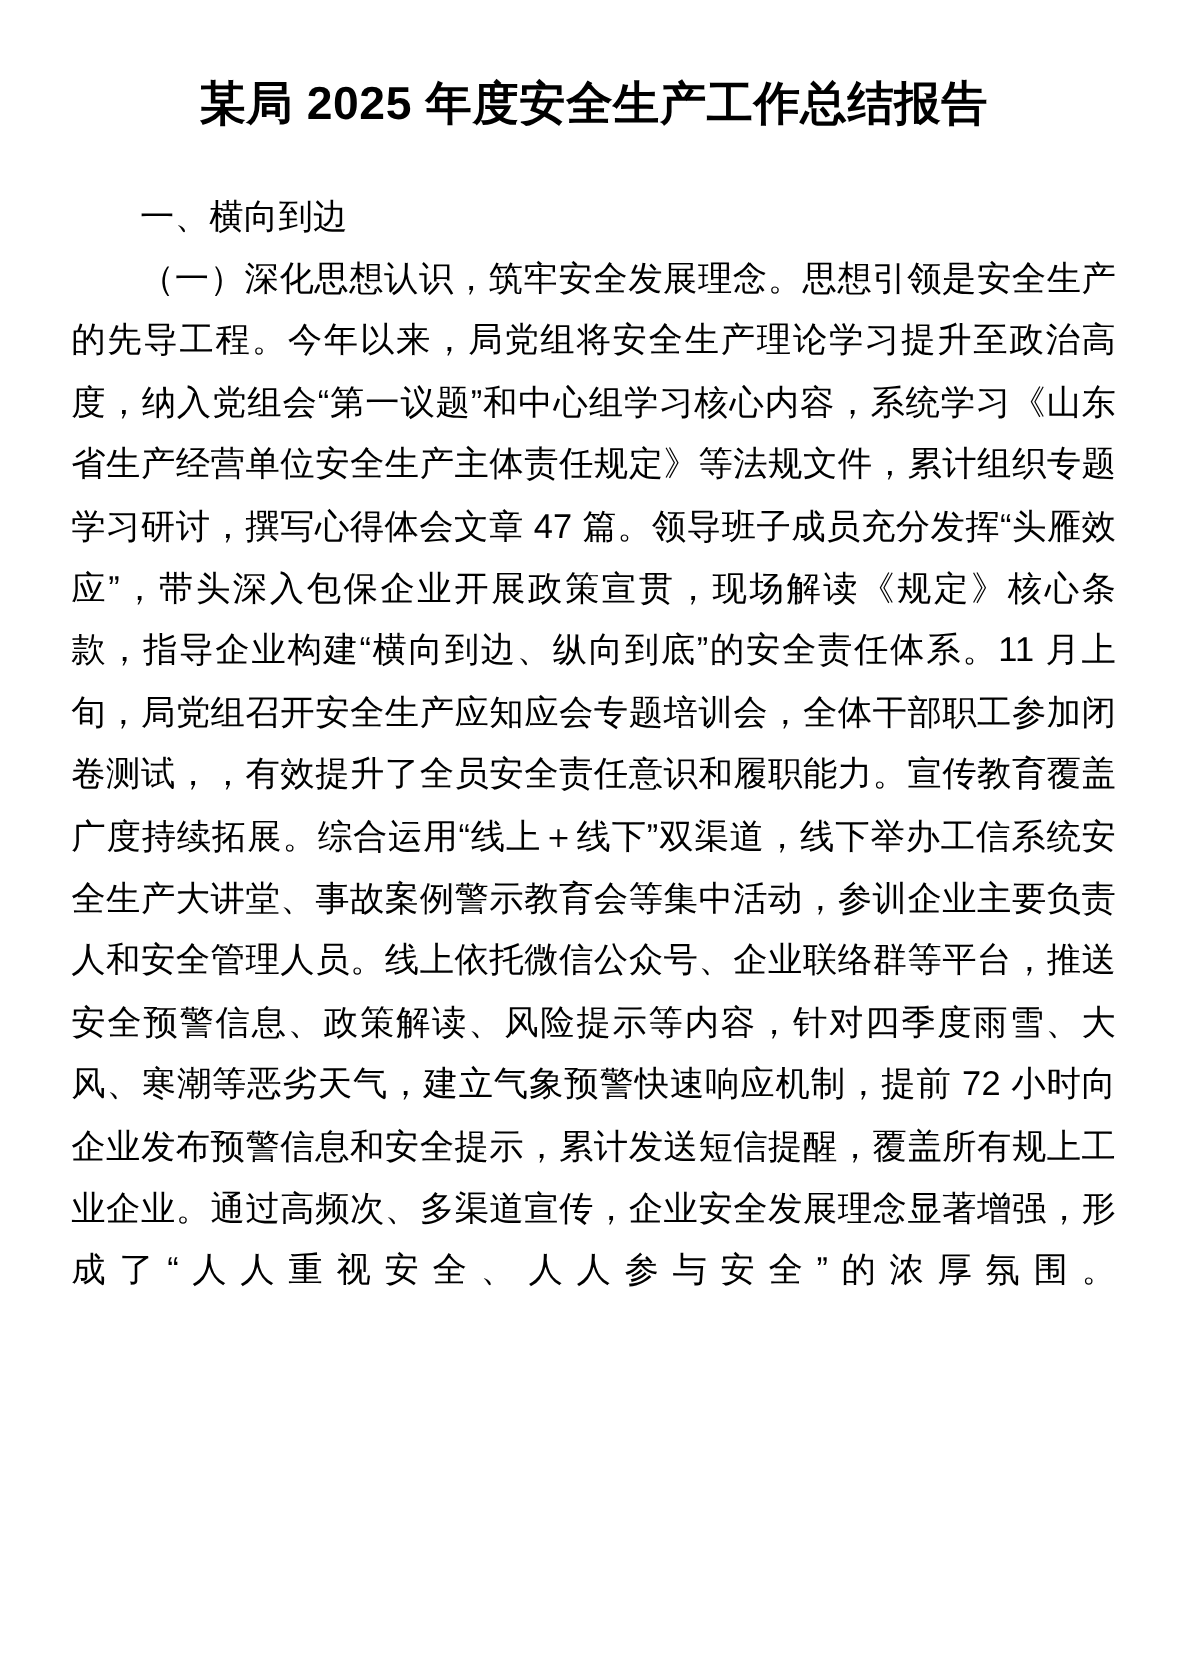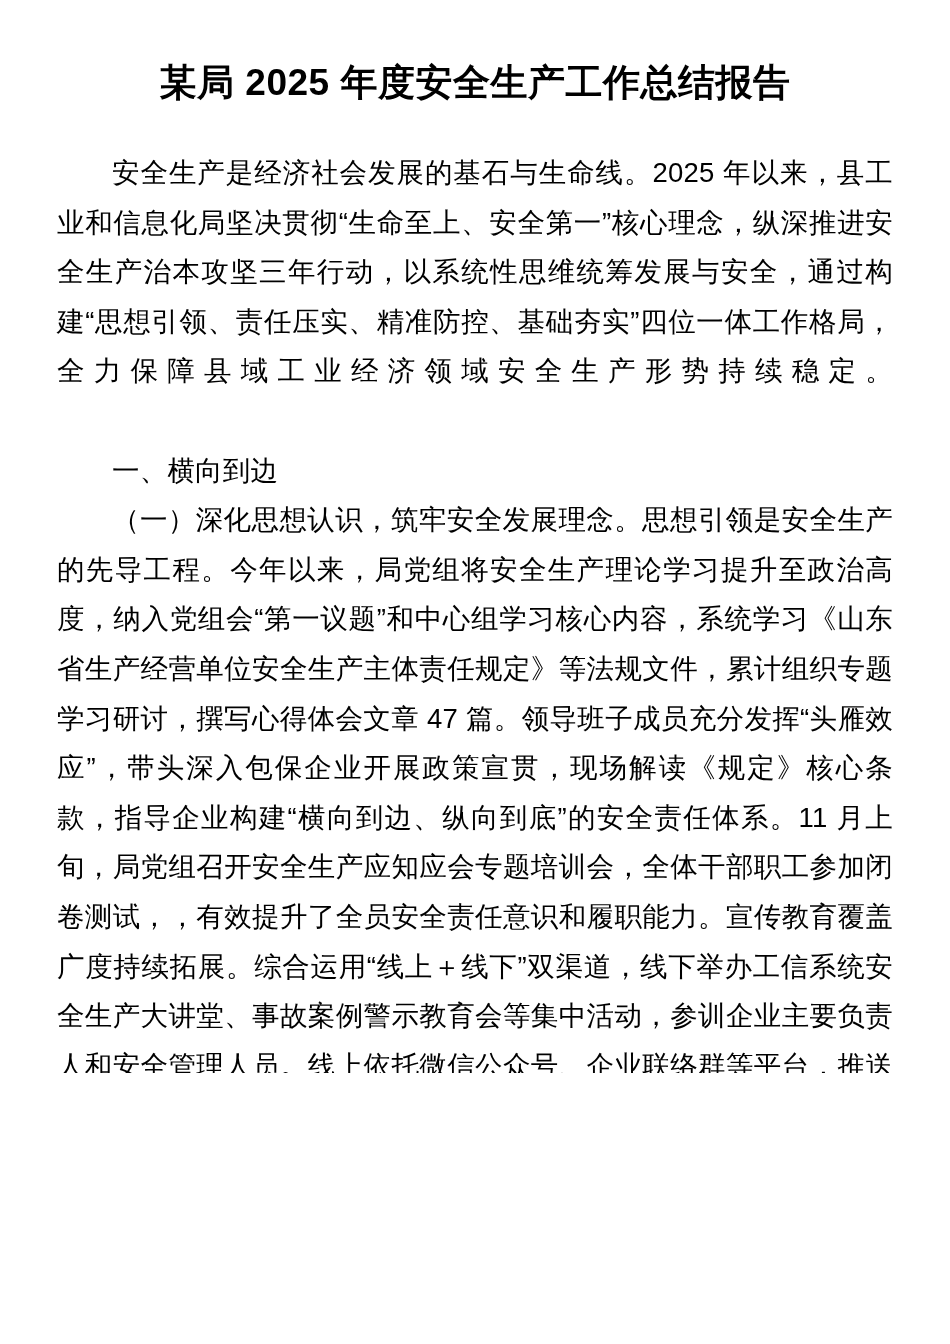--- a/index.html
+++ b/index.html
@@ -69,21 +69,20 @@
 </style>
 </head>
 <body>
 
 <div class="page">
 
   <h1 class="doc-title">某局 2025 年度安全生产工作总结报告</h1>
 
   <div class="body-block">
 
-    <p class="para">安全生产是经济社会发展的基石与生命线。2025 年以来，县工业和信息化局坚决贯彻“生命至上、安全第一”核心理念，纵深推进安全生产治本攻坚三年行动，以系统性思维统筹发展与安全，通过构建“思想引领、责任压实、精准防控、基础夯实”四位一体工作格局，全力保障县域工业经济领域安全生产形势持续稳定。</p>
 
     <p class="heading-para">一、横向到边</p>
 
     <p class="para">（一）深化思想认识，筑牢安全发展理念。思想引领是安全生产的先导工程。今年以来，局党组将安全生产理论学习提升至政治高度，纳入党组会“第一议题”和中心组学习核心内容，系统学习《山东省生产经营单位安全生产主体责任规定》等法规文件，累计组织专题学习研讨，撰写心得体会文章 47 篇。领导班子成员充分发挥“头雁效应”，带头深入包保企业开展政策宣贯，现场解读《规定》核心条款，指导企业构建“横向到边、纵向到底”的安全责任体系。11 月上旬，局党组召开安全生产应知应会专题培训会，全体干部职工参加闭卷测试，，有效提升了全员安全责任意识和履职能力。宣传教育覆盖广度持续拓展。综合运用“线上＋线下”双渠道，线下举办工信系统安全生产大讲堂、事故案例警示教育会等集中活动，参训企业主要负责人和安全管理人员。线上依托微信公众号、企业联络群等平台，推送安全预警信息、政策解读、风险提示等内容，针对四季度雨雪、大风、寒潮等恶劣天气，建立气象预警快速响应机制，提前 72 小时向企业发布预警信息和安全提示，累计发送短信提醒，覆盖所有规上工业企业。通过高频次、多渠道宣传，企业安全发展理念显著增强，形成了“人人重视安全、人人参与安全”的浓厚氛围。</p>
 
   </div>
 
 </div>
 
 </body></html>

